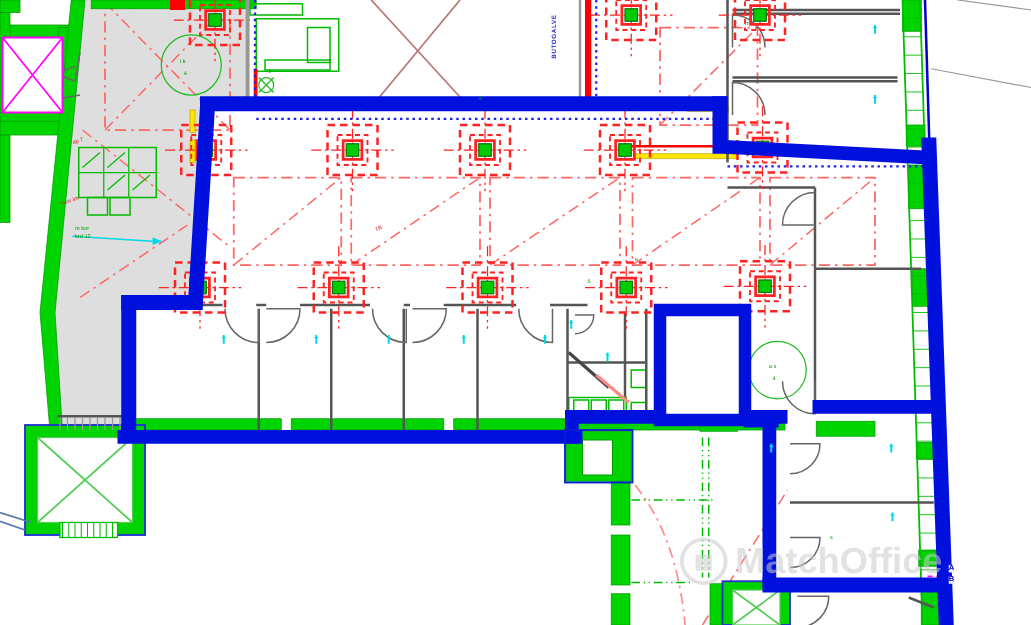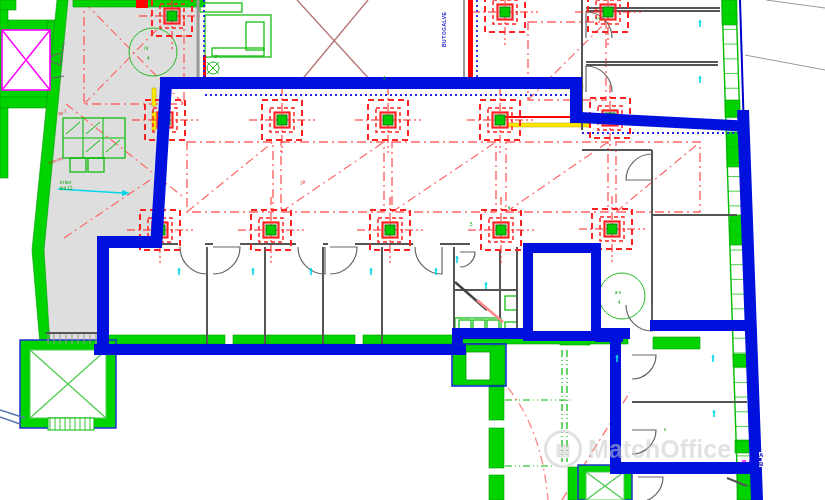--- a/index.html
+++ b/index.html
@@ -3,21 +3,21 @@
 <meta charset="utf-8">
 <style>
   html,body{margin:0;padding:0;background:#fff;}
   #stage{position:relative;width:825px;height:500px;overflow:hidden;background:#ffffff;
          font-family:"Liberation Sans", sans-serif;}
   #plan-svg{position:absolute;left:0;top:0;z-index:1;}
   .watermark{position:absolute;left:544px;top:430px;z-index:5;display:flex;align-items:center;
              gap:6px;opacity:0.55;pointer-events:none;}
   .wm-circle{width:32px;height:32px;border:3px solid #c9c9c9;border-radius:50%;display:flex;
              align-items:center;justify-content:center;color:#c9c9c9;font-size:16px;font-weight:bold;}
-  .wm-text{font-size:25px;font-weight:bold;color:#cccccc;letter-spacing:0px;}
+  .wm-text{font-size:29px;font-weight:bold;color:#cccccc;letter-spacing:0px;}
   .vlabel{position:absolute;left:441px;top:1px;z-index:4;writing-mode:vertical-rl;
           transform:rotate(180deg);font-size:5px;font-weight:bold;color:#2222cc;height:46px;
           letter-spacing:0.5px;}
   .corner-label{position:absolute;z-index:4;font-size:6px;font-weight:bold;color:#0000bb;
                 background:#eef;line-height:6px;}
   .tiny{position:absolute;z-index:4;font-size:4.5px;line-height:5px;white-space:pre;}
   .tiny.green{color:#00a000;}
   .tiny.red{color:#dd2222;}
 </style>
 </head>

